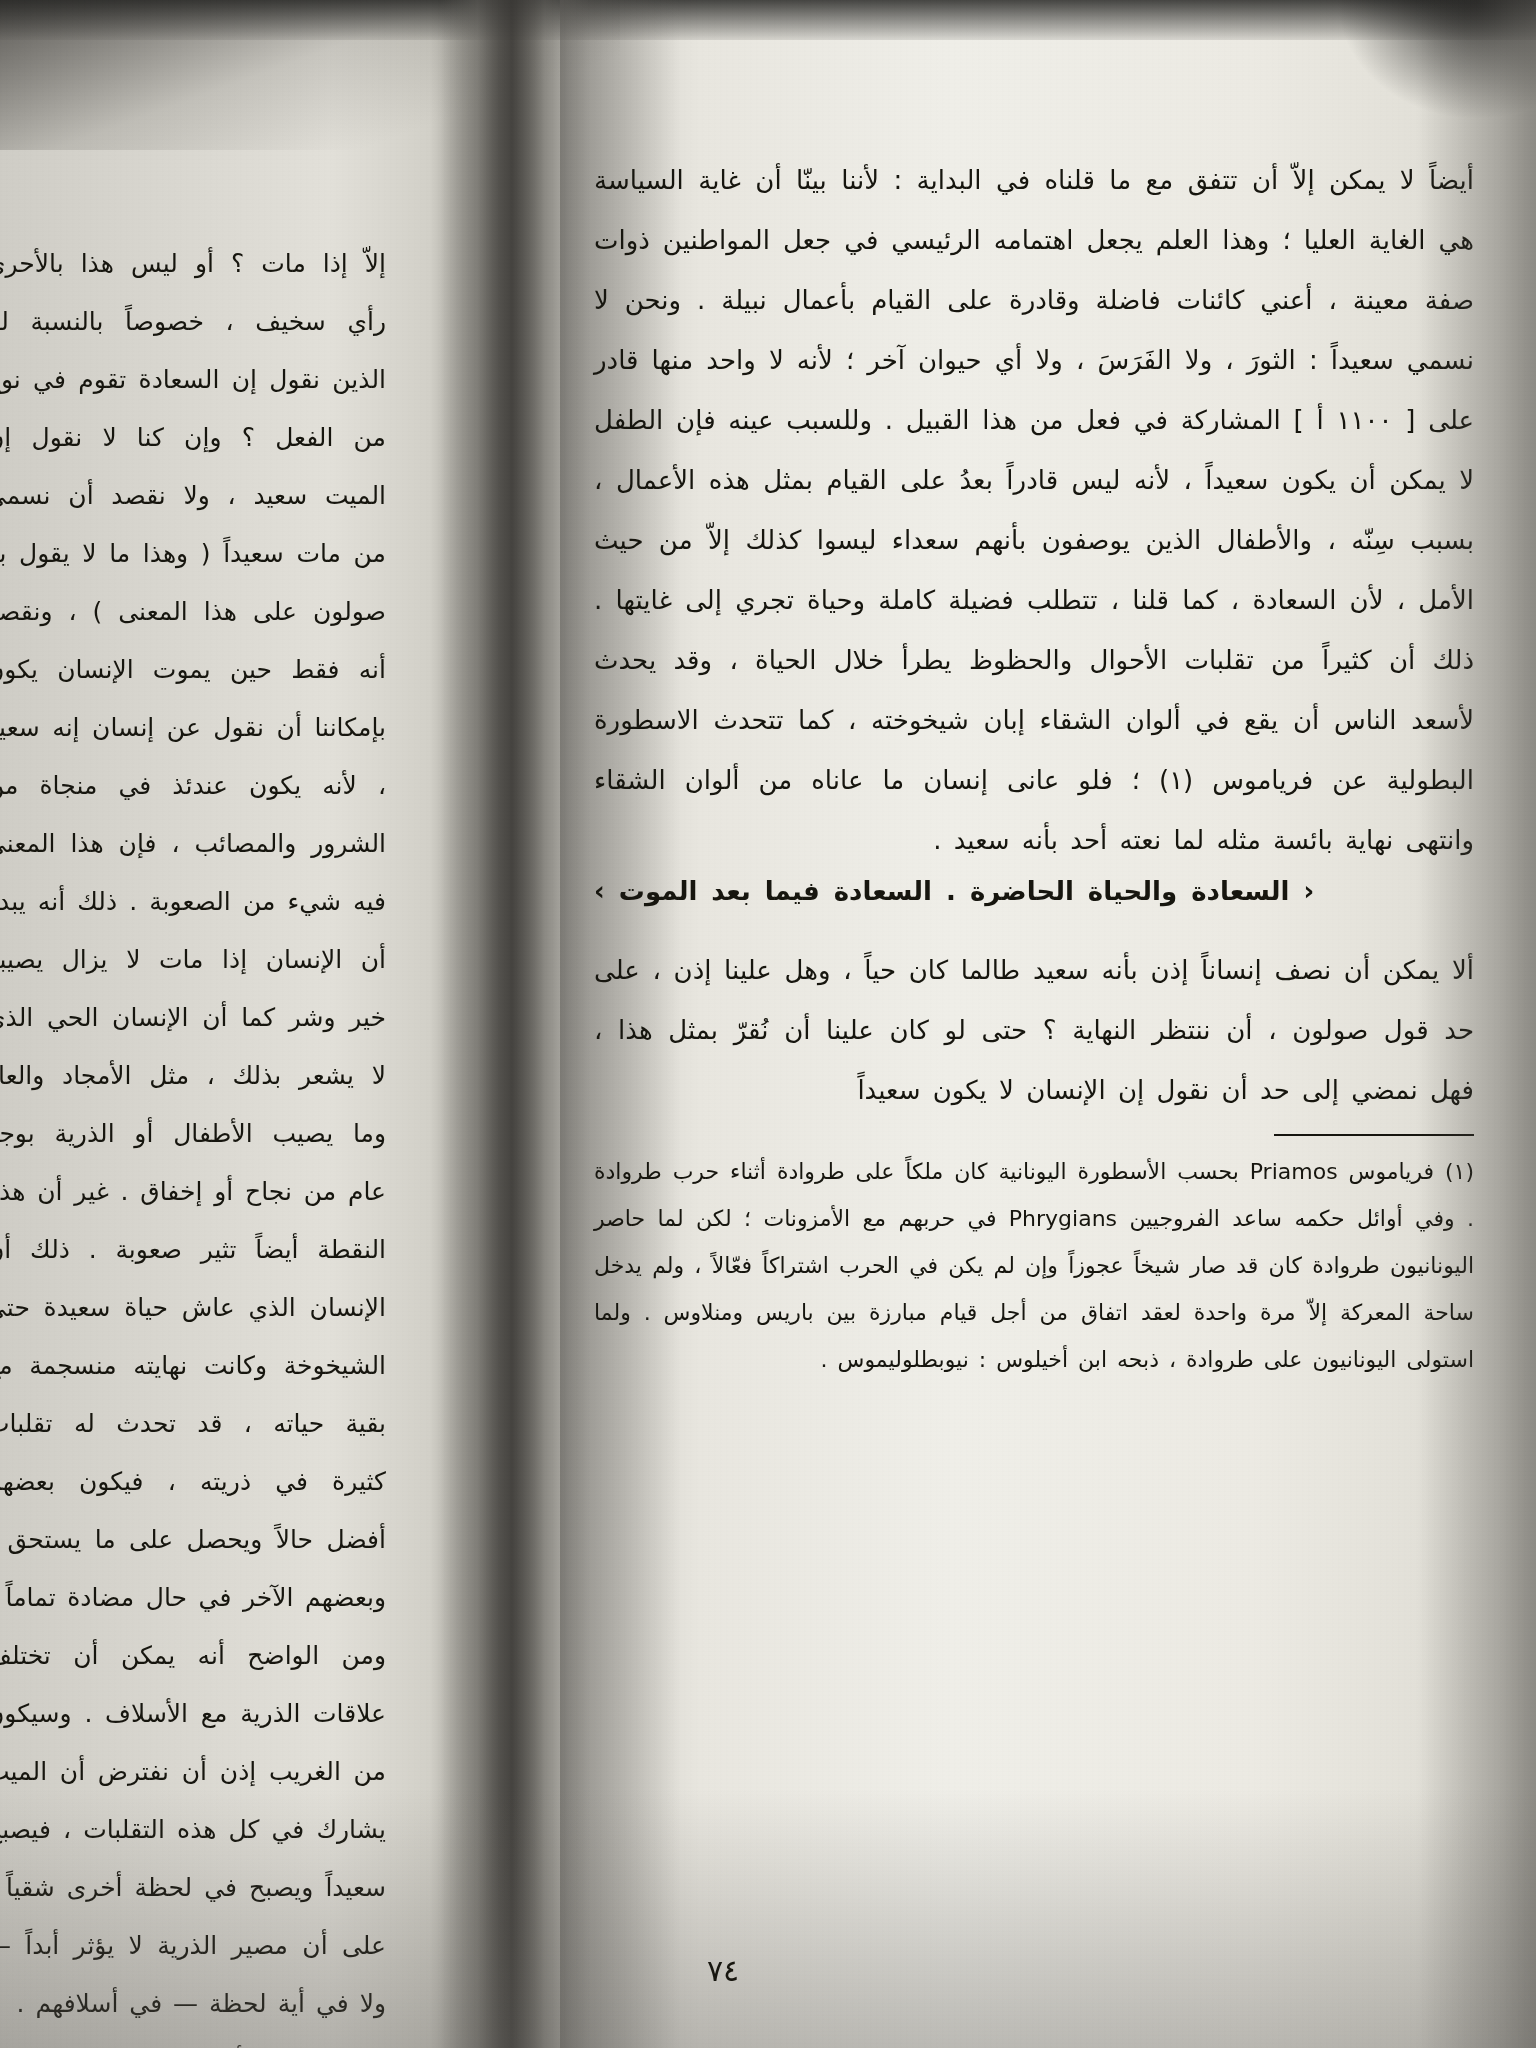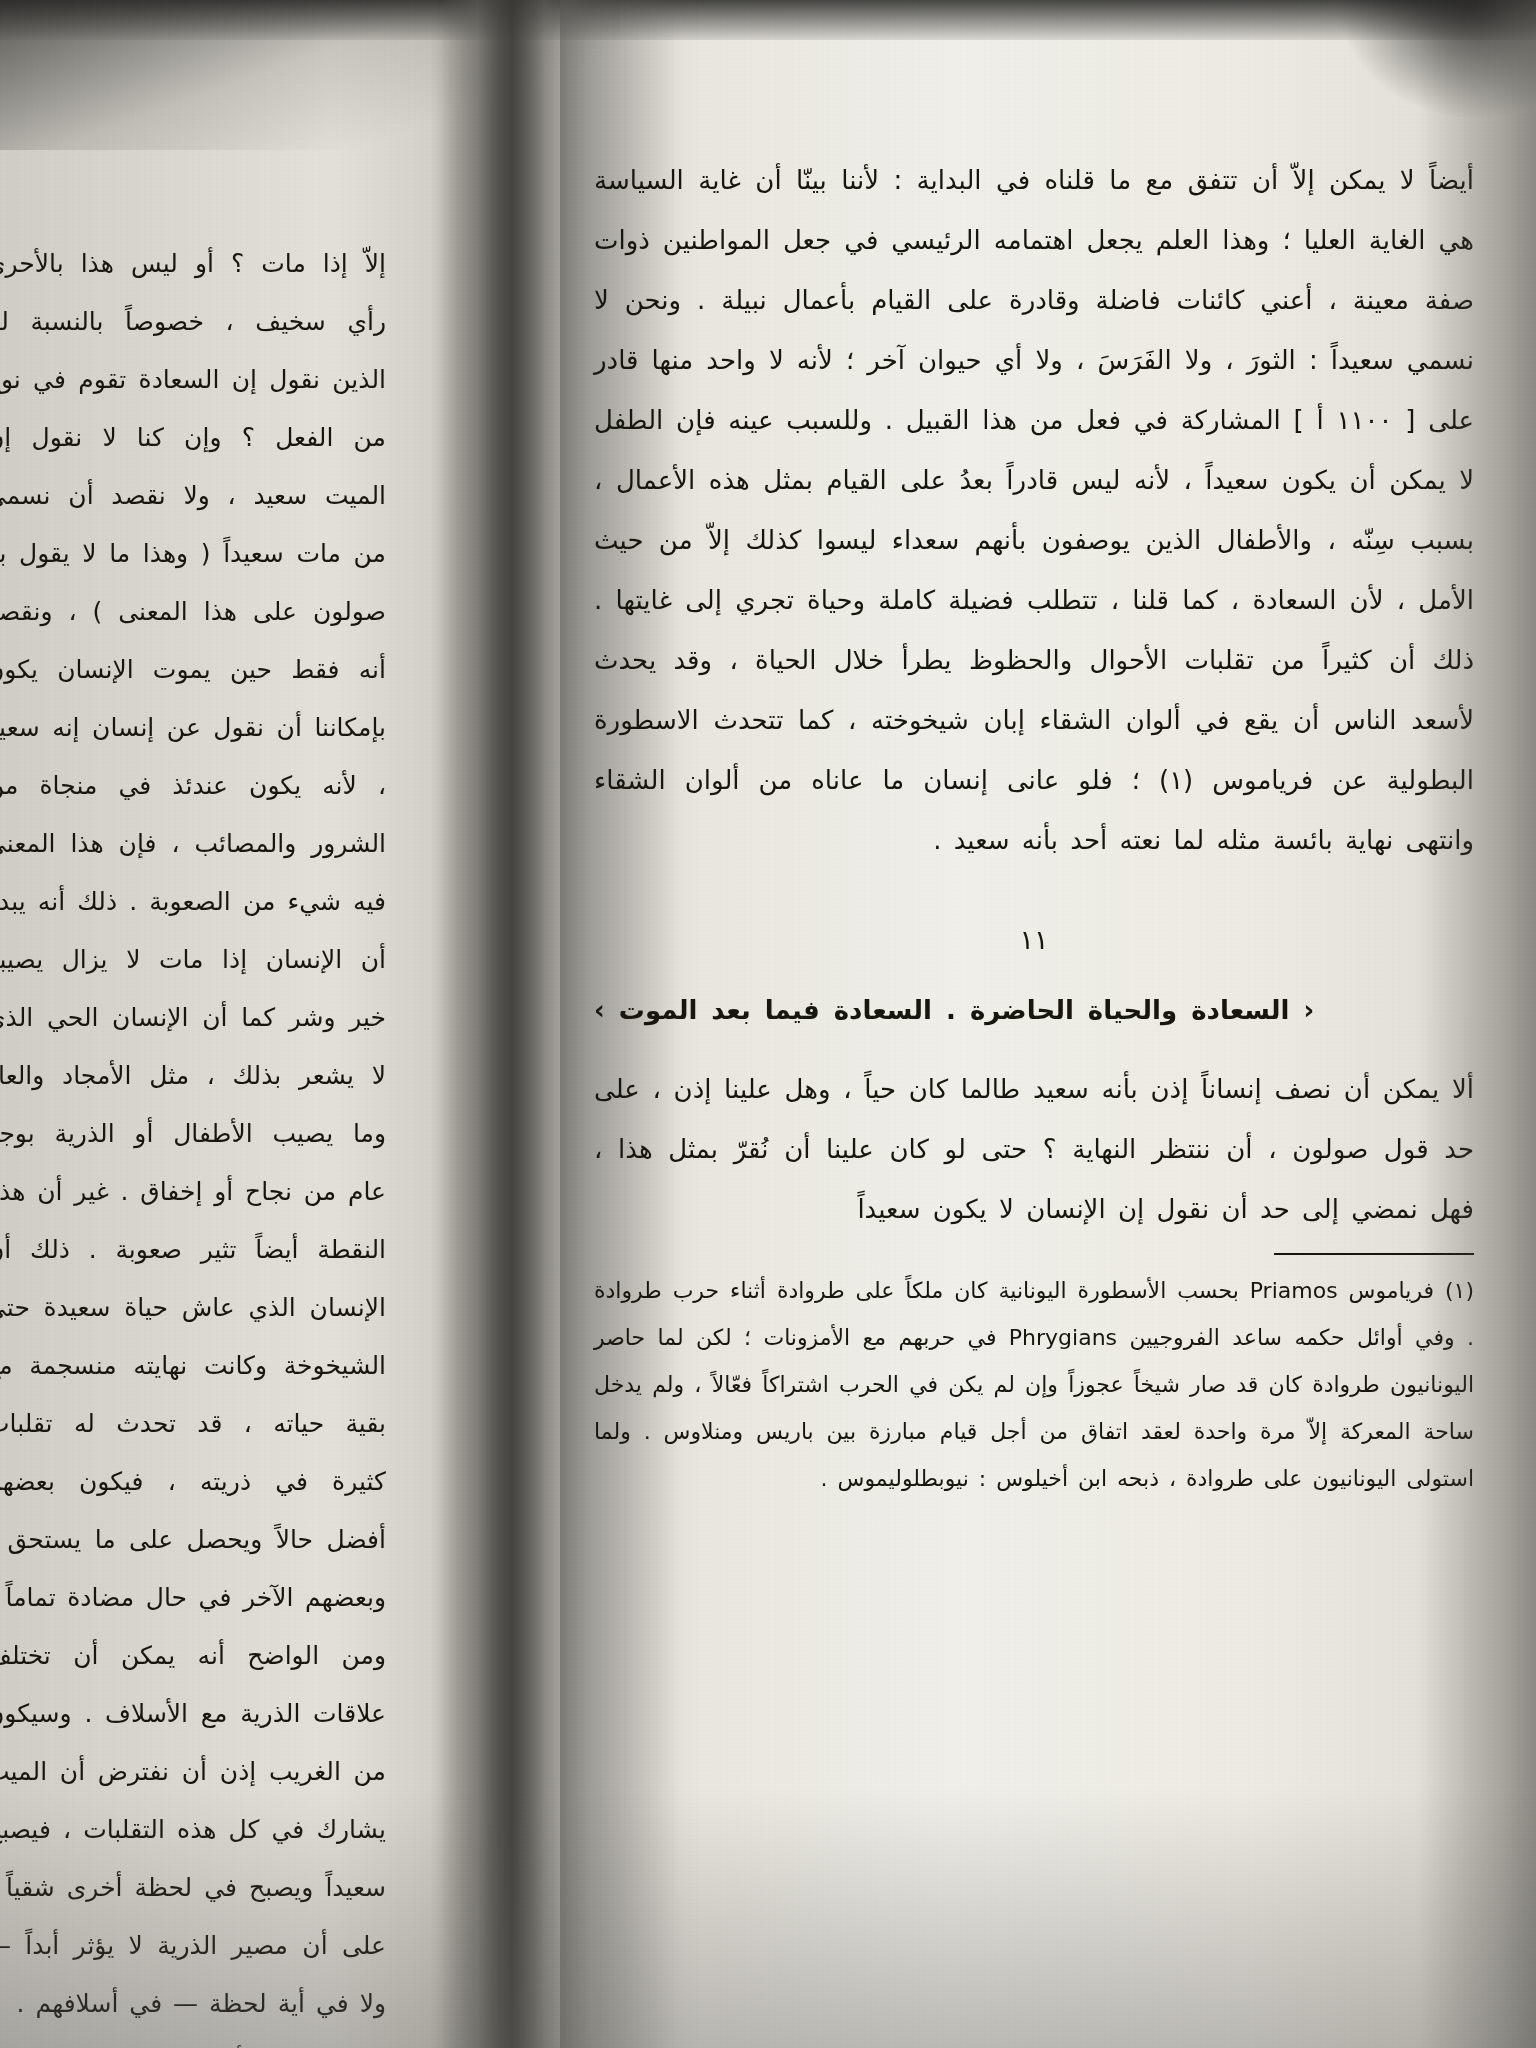--- a/index.html
+++ b/index.html
@@ -180,35 +180,37 @@
   <div class="corner-dark-left"></div>
   <div class="top-shadow"></div>
   <div class="top-dark-right"></div>
   <div class="gutter"></div>
   <div class="page-curl"></div>
 
   <div id="recto" class="page-text">
 
     <p class="para first">أيضاً لا يمكن إلاّ أن تتفق مع ما قلناه في البداية : لأننا بينّا أن غاية السياسة هي الغاية العليا ؛ وهذا العلم يجعل اهتمامه الرئيسي في جعل المواطنين ذوات صفة معينة ، أعني كائنات فاضلة وقادرة على القيام بأعمال نبيلة . ونحن لا نسمي سعيداً : الثورَ ، ولا الفَرَسَ ، ولا أي حيوان آخر ؛ لأنه لا واحد منها قادر على [ ١١٠٠ أ ] المشاركة في فعل من هذا القبيل . وللسبب عينه فإن الطفل لا يمكن أن يكون سعيداً ، لأنه ليس قادراً بعدُ على القيام بمثل هذه الأعمال ، بسبب سِنّه ، والأطفال الذين يوصفون بأنهم سعداء ليسوا كذلك إلاّ من حيث الأمل ، لأن السعادة ، كما قلنا ، تتطلب فضيلة كاملة وحياة تجري إلى غايتها . ذلك أن كثيراً من تقلبات الأحوال والحظوظ يطرأ خلال الحياة ، وقد يحدث لأسعد الناس أن يقع في ألوان الشقاء إبان شيخوخته ، كما تتحدث الاسطورة البطولية عن فرياموس (١) ؛ فلو عانى إنسان ما عاناه من ألوان الشقاء وانتهى نهاية بائسة مثله لما نعته أحد بأنه سعيد .</p>
 
-    <div class="section-number">١١</div>
 
     <div class="section-heading">‹ السعادة والحياة الحاضرة . السعادة فيما بعد الموت ›</div>
 
     <p class="para">ألا يمكن أن نصف إنساناً إذن بأنه سعيد طالما كان حياً ، وهل علينا إذن ، على حد قول صولون ، أن ننتظر النهاية ؟ حتى لو كان علينا أن نُقرّ بمثل هذا ، فهل نمضي إلى حد أن نقول إن الإنسان لا يكون سعيداً</p>
 
     <div class="footnote-rule"></div>
 
     <p class="footnote">(١) فرياموس Priamos بحسب الأسطورة اليونانية كان ملكاً على طروادة أثناء حرب طروادة . وفي أوائل حكمه ساعد الفروجيين Phrygians في حربهم مع الأمزونات ؛ لكن لما حاصر اليونانيون طروادة كان قد صار شيخاً عجوزاً وإن لم يكن في الحرب اشتراكاً فعّالاً ، ولم يدخل ساحة المعركة إلاّ مرة واحدة لعقد اتفاق من أجل قيام مبارزة بين باريس ومنلاوس . ولما استولى اليونانيون على طروادة ، ذبحه ابن أخيلوس : نيوبطلوليموس .</p>
   </div>
 
   <div id="verso" class="page-text">
     <p class="para">إلاّ إذا مات ؟ أو ليس هذا بالأحرى رأي سخيف ، خصوصاً بالنسبة لنا الذين نقول إن السعادة تقوم في نوع من الفعل ؟ وإن كنا لا نقول إن الميت سعيد ، ولا نقصد أن نسمي من مات سعيداً ( وهذا ما لا يقول به صولون على هذا المعنى ) ، ونقصد أنه فقط حين يموت الإنسان يكون بإمكاننا أن نقول عن إنسان إنه سعيد ، لأنه يكون عندئذ في منجاة من الشرور والمصائب ، فإن هذا المعنى فيه شيء من الصعوبة . ذلك أنه يبدو أن الإنسان إذا مات لا يزال يصيبه خير وشر كما أن الإنسان الحي الذي لا يشعر بذلك ، مثل الأمجاد والعار وما يصيب الأطفال أو الذرية بوجه عام من نجاح أو إخفاق . غير أن هذه النقطة أيضاً تثير صعوبة . ذلك أن الإنسان الذي عاش حياة سعيدة حتى الشيخوخة وكانت نهايته منسجمة مع بقية حياته ، قد تحدث له تقلبات كثيرة في ذريته ، فيكون بعضهم أفضل حالاً ويحصل على ما يستحق ، وبعضهم الآخر في حال مضادة تماماً ؛ ومن الواضح أنه يمكن أن تختلف علاقات الذرية مع الأسلاف . وسيكون من الغريب إذن أن نفترض أن الميت يشارك في كل هذه التقلبات ، فيصبح سعيداً ويصبح في لحظة أخرى شقياً ، على أن مصير الذرية لا يؤثر أبداً — ولا في أية لحظة — في أسلافهم .</p>
     <p class="para">لكن ينبغي أن نعود إلى الصعوبة المثارة من قبل ، لأنها قد تلقي ضوءاً على المسألة التي نحن بصددها . فلنسلم بأنه يجب انتظار النهاية وأنه يجب حتى هذه اللحظة لنقرر لشخص سعادته لا لأنه سعيد بل لأنه كان كذلك ، فكيف لا يكون سخيفاً أن نمتنع حين يكون هذا الإنسان سعيد — أن ننسب إليه الصفة التي يستحقها ؟ ... أن نسمى سُعَداءَ [ ١١٠٠ ب ]</p>
 
   </div>
 
   <div class="bottom-vignette"></div>
   <div class="right-vignette"></div>
   <div class="grain"></div>
 
+  <div class="folio">
+    <span>٧٤</span>
+  </div>
 
 </div>
 
 </body></html>

